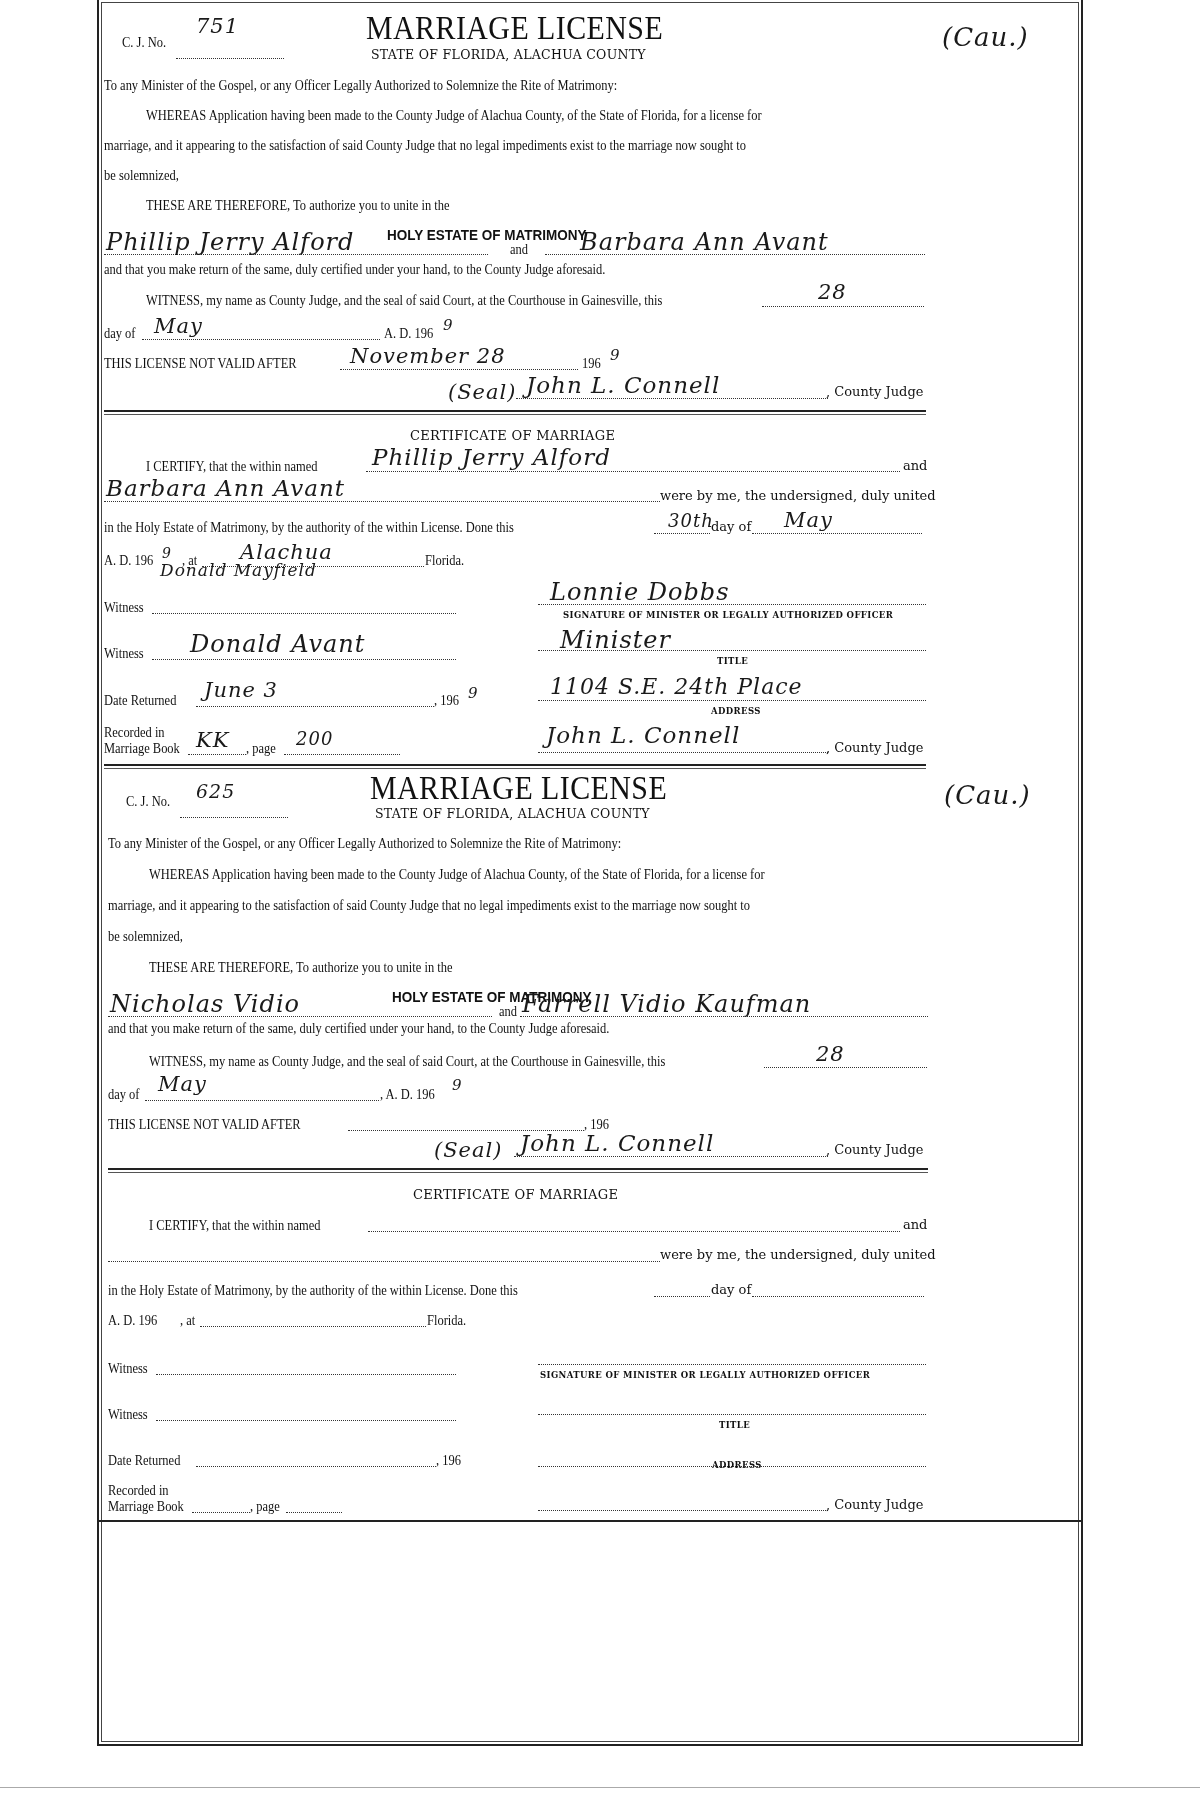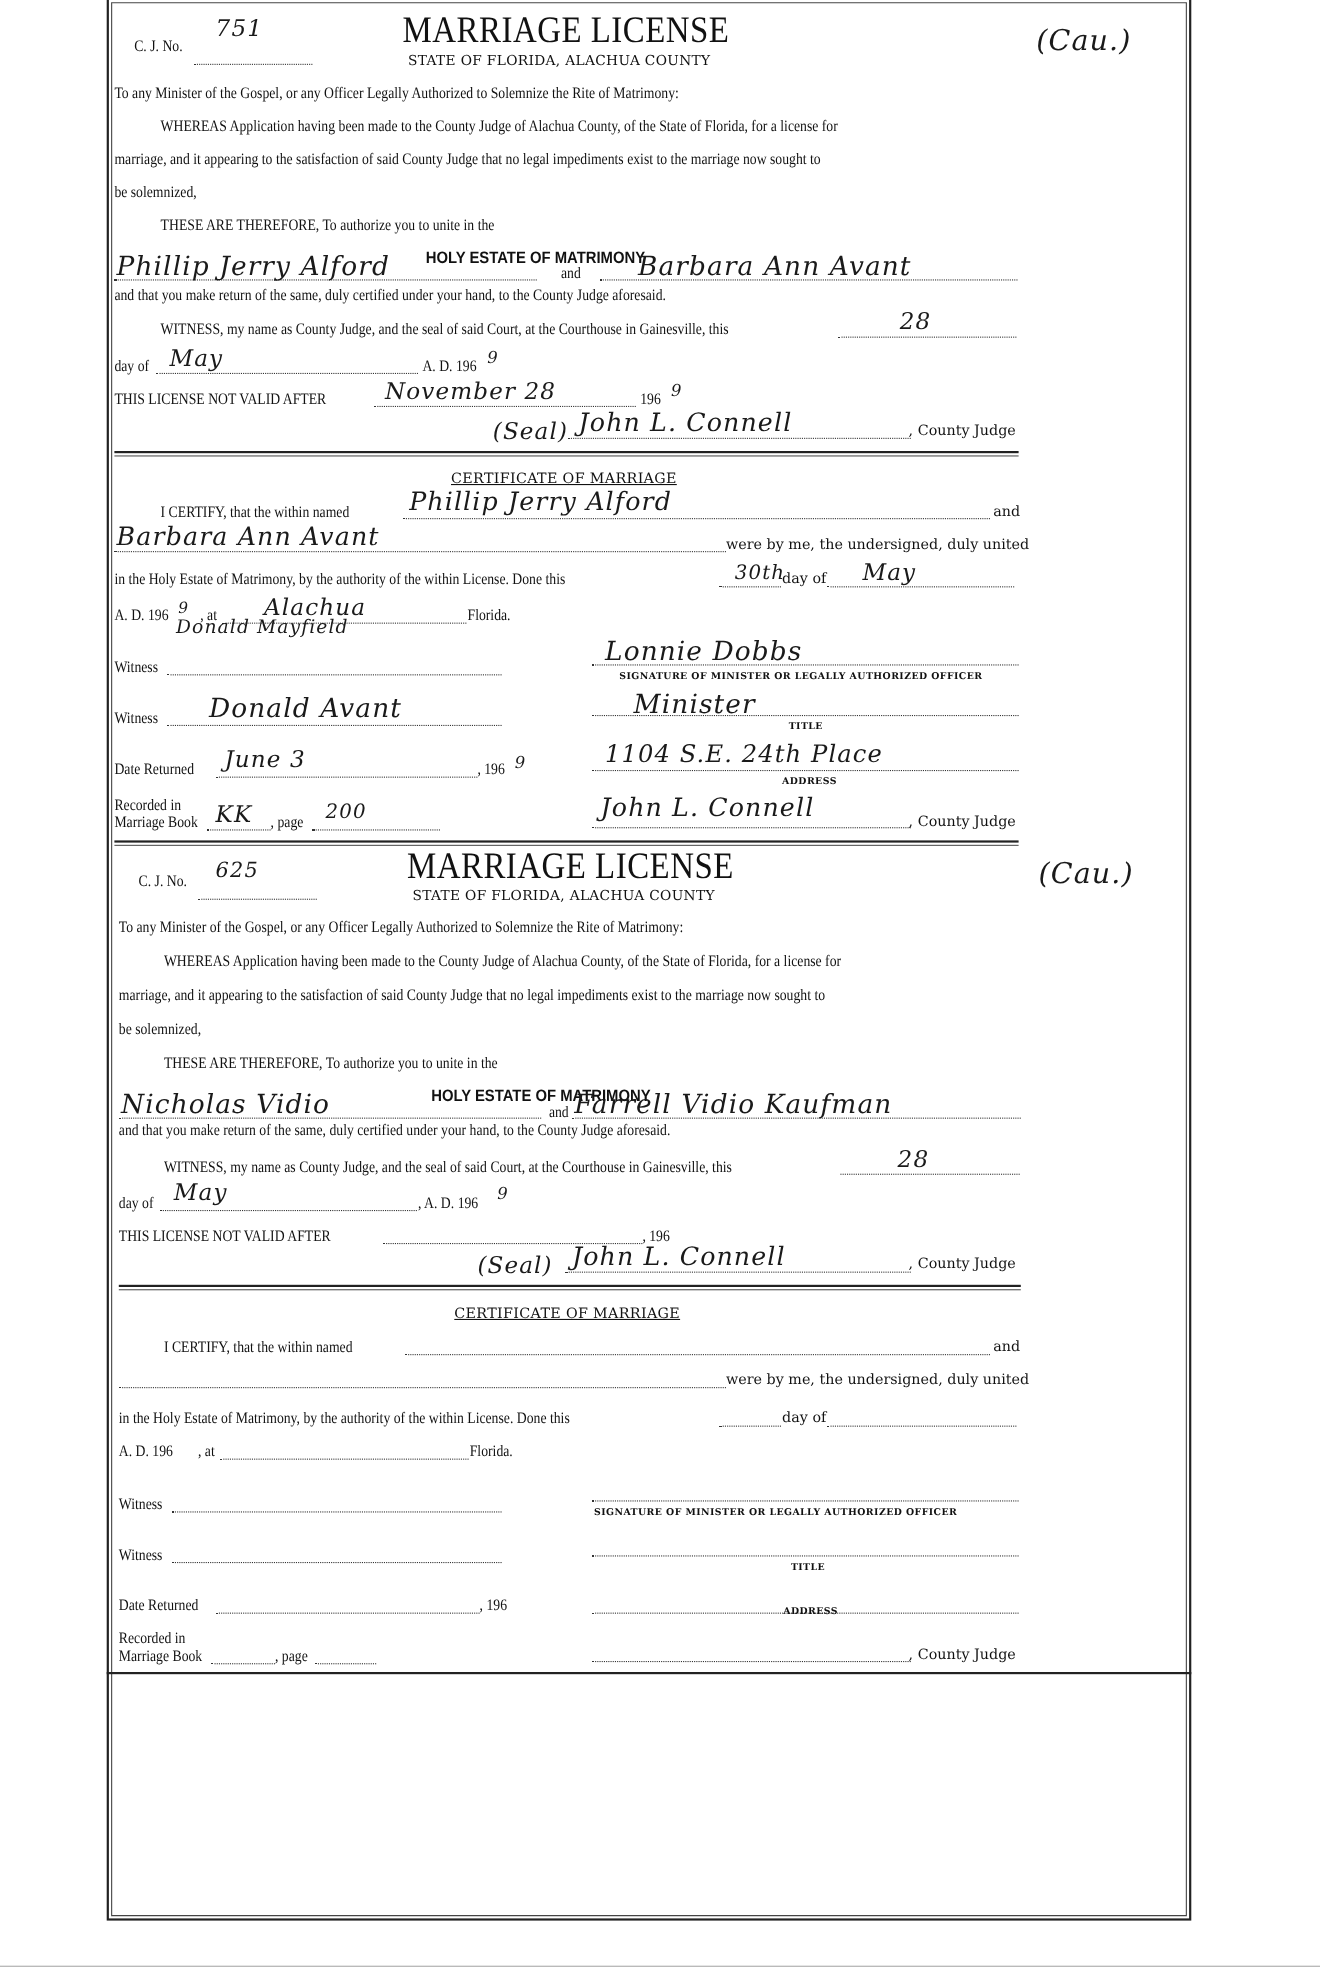--- a/index.html
+++ b/index.html
@@ -6,21 +6,21 @@
   body { width:1200px; height:1796px; position:relative; overflow:hidden; font-family:"DejaVu Serif", serif; color:#111; }
   .frame { position:absolute; left:97px; top:-2px; width:982px; height:1744px; border:2px solid #222; box-shadow: inset 0 0 0 2px #fff, inset 0 0 0 3px #444; }
   .abs { position:absolute; white-space:nowrap; }
   .t { font-family:"Liberation Serif", serif; font-size:14.5px; letter-spacing:0; transform-origin:left top; }
   .narrow { transform:scaleX(0.86); }
   .dots { border-bottom:1.5px dotted #333; display:inline-block; height:14px; vertical-align:baseline; }
   .hand { font-family:"DejaVu Serif", serif; font-style:italic; font-size:21px; color:#1a1a1a; letter-spacing:1px; }
   .title { font-family:"Liberation Serif", serif; font-size:34px; transform:scaleX(0.88); transform-origin:left top; letter-spacing:0.5px; }
   .subtitle { font-family:"DejaVu Serif", serif; font-size:12.5px; letter-spacing:0.3px; }
   .holy { font-family:"Liberation Sans", sans-serif; font-weight:bold; font-size:15px; transform:scaleX(0.9); transform-origin:left top; }
-  .cert-head { font-family:"DejaVu Serif", serif; font-size:13px; letter-spacing:0.3px;text-decoration:underline; }
+  .cert-head { font-family:"DejaVu Serif", serif; font-size:13px; letter-spacing:0.3px; }
   .serif2 { font-family:"DejaVu Serif", serif; font-size:13px; }
   .tiny { font-family:"DejaVu Serif", serif; font-size:8.5px; font-weight:bold; letter-spacing:0.4px; }
   .rule { position:absolute; height:2px; background:#222; }
   .rule2 { position:absolute; height:1px; background:#555; }
   .line { position:absolute; border-bottom:1.5px dotted #333; height:0; }
   .pageline { position:absolute; left:0; top:1787px; width:1200px; height:1px; background:#aaa; }
 </style>
 </head>
 <body>
 
@@ -103,21 +103,21 @@
 
   <div class="line" style="left:538px;top:604px;width:388px;"></div>
   <span class="abs hand" style="left:550px;top:578px;font-size:24px;">Lonnie Dobbs</span>
   <span class="abs tiny" style="left:563px;top:610px;">SIGNATURE OF MINISTER OR LEGALLY AUTHORIZED OFFICER</span>
 
   <span class="abs t narrow" style="left:104px;top:645px;">Witness</span>
   <div class="line" style="left:152px;top:659px;width:304px;"></div>
   <span class="abs hand" style="left:190px;top:630px;font-size:24px;">Donald Avant</span>
 
   <div class="line" style="left:538px;top:650px;width:388px;"></div>
-  <span class="abs hand" style="left:560px;top:626px;font-size:24px;margin-left:16px;">Minister</span>
+  <span class="abs hand" style="left:560px;top:626px;font-size:24px;">Minister</span>
   <span class="abs tiny" style="left:717px;top:656px;">TITLE</span>
 
   <span class="abs t narrow" style="left:104px;top:692px;">Date Returned</span>
   <div class="line" style="left:196px;top:706px;width:238px;"></div>
   <span class="abs hand" style="left:204px;top:678px;">June 3</span>
   <span class="abs t narrow" style="left:434px;top:692px;">, 196</span>
   <span class="abs hand" style="left:468px;top:684px;font-size:15px;">9</span>
 
   <div class="line" style="left:538px;top:700px;width:388px;"></div>
   <span class="abs hand" style="left:550px;top:674px;font-size:22px;">1104 S.E. 24th Place</span>

